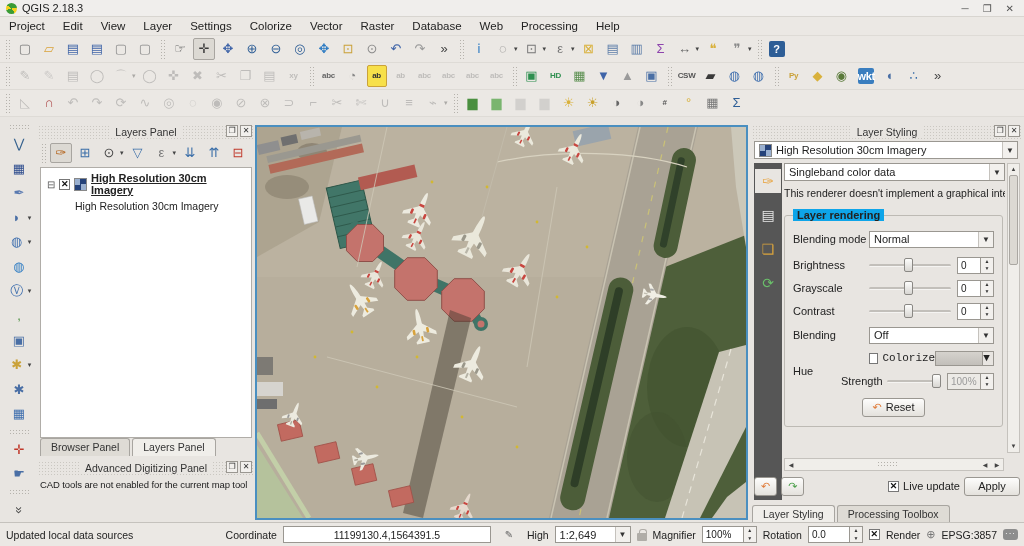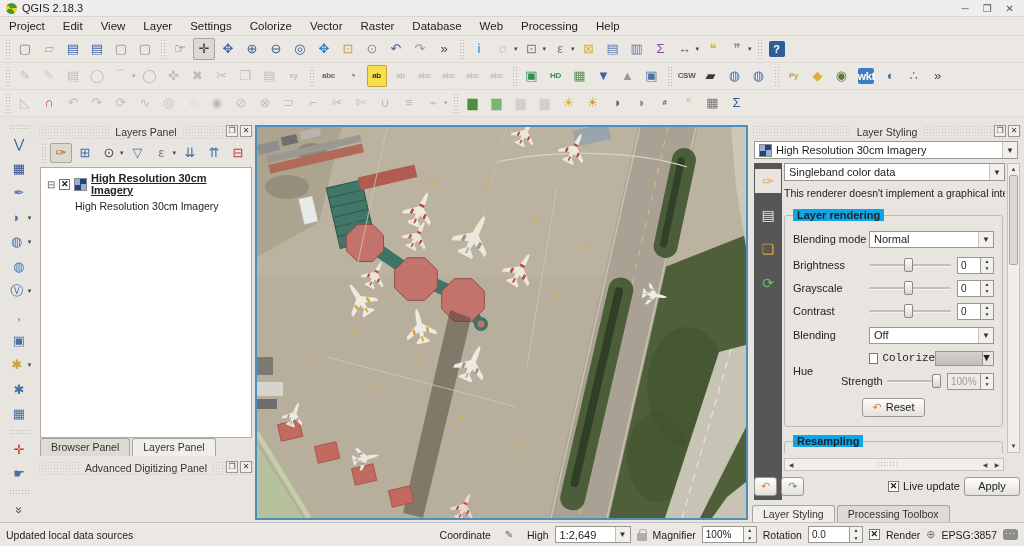--- a/index.html
+++ b/index.html
@@ -560,20 +560,21 @@
     </div>
 
     <div id="adv-dock">
       <div class="dock-title">
         <span class="t">Advanced Digitizing Panel</span>
         <span class="dock-btns">
           <span class="dock-btn">❐</span>
           <span class="dock-btn">✕</span>
         </span>
       </div>
+      <div id="adv-msg">CAD tools are not enabled for the current map tool</div>
     </div>
 
     <div id="map-wrap">
       <svg id="map-svg" width="489" height="391" viewBox="0 0 489 391">
         <rect x="0" y="0" width="489" height="391" fill="#b7ae9c"></rect>
         <rect x="0" y="0" width="489" height="150" fill="#c0b7a4" opacity="0.55"></rect>
 
         <polygon points="370,155 489,108 489,391 318,391" fill="#4e5f3a"></polygon>
         <ellipse cx="430" cy="260" rx="40" ry="60" fill="#41512f" opacity="0.6"></ellipse>
         <ellipse cx="400" cy="330" rx="30" ry="45" fill="#41512f" opacity="0.5"></ellipse>
@@ -909,23 +910,20 @@
           </div>
 
           <div class="row" style="top:182px;justify-content:center;">
             <span class="btn">
               <span style="color:#e07b39;">↶</span>
               <span>Reset</span>
             </span>
           </div>
         </div>
 
-        <div class="fieldset" style="position:absolute;left:0;right:2px;top:278px;height:22px;">
-          <span class="legend">Resampling</span>
-        </div>
       </div>
 
       <div class="vscroll">
         <span class="sbtn">▲</span>
         <span class="thumbv"></span>
         <span style="flex:1;"></span>
         <span class="sbtn">▼</span>
       </div>
 
       <div class="hscroll">
@@ -956,20 +954,21 @@
     <div id="right-tabs" class="tabbar">
       <span class="tab active">Layer Styling</span>
       <span class="tab">Processing Toolbox</span>
     </div>
   </div>
 
   <div id="statusbar">
     <span>Updated local data sources</span>
     <span style="flex:1;"></span>
     <span>Coordinate</span>
+    <span class="input" style="width:208px;">11199130.4,1564391.5</span>
     <span class="tb-btn" style="height:18px;">
         <span class="glyph" style="font-size:10px;color:#666;">✎</span>
       </span>
     <span>High</span>
     <span class="combo" style="width:76px;height:17px;">
       <span>1:2,649</span>
       <span class="arrowbox">▼</span>
     </span>
     <span class="padlock"></span>
     <span>Magnifier</span>

